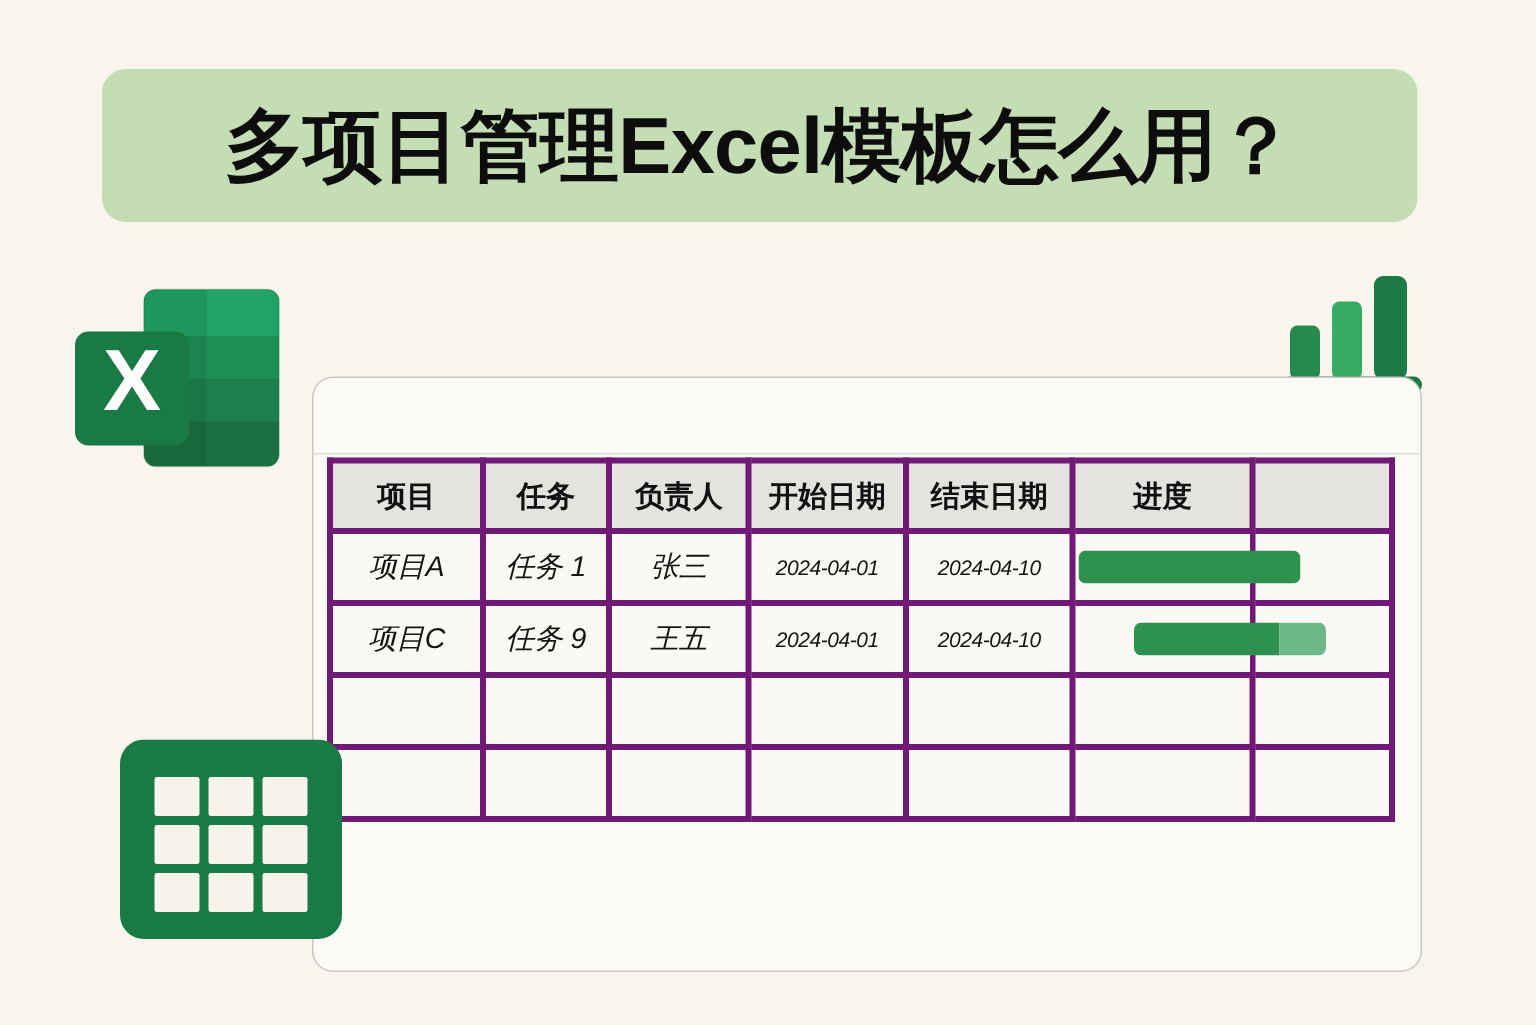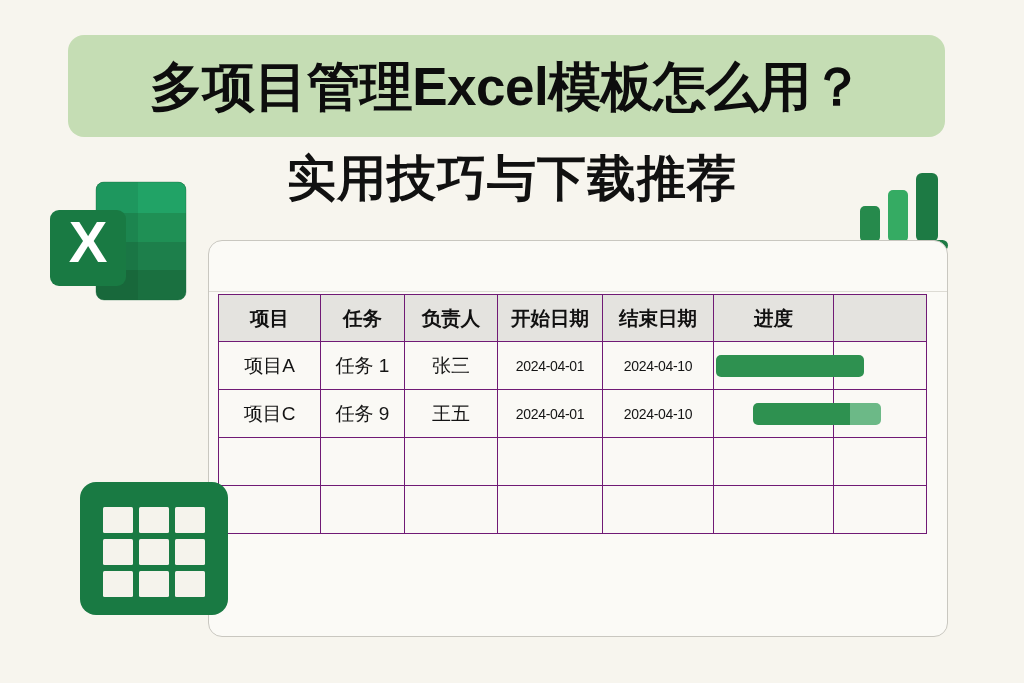--- a/index.html
+++ b/index.html
@@ -12,21 +12,21 @@
     height: 683px;
     overflow: hidden;
     background: #f7f5ee;
     font-family: "Liberation Sans", "DejaVu Sans", sans-serif;
     position: relative;
     -webkit-font-smoothing: antialiased;
   }
 
   .stage {
     position: absolute;
-    left: 0; top: 0;
+    left: 0; top: 11px;
     width: 1024px;
     height: 599px;
     background: #f7f5ee;
   }
 
   
   .title-banner {
     position: absolute;
     left: 68px;
     top: 35px;
@@ -122,41 +122,42 @@
     position: absolute;
     left: 218px;
     top: 294px;
     width: 708px;
     border-collapse: collapse;
     table-layout: fixed;
     z-index: 4;
   }
   .sheet-table th,
   .sheet-table td {
-    border: 1px solid #701a75;
+    border: 4px solid #701a75;
     padding: 0;
     margin: 0;
     text-align: center;
     vertical-align: middle;
     font-size: 19px;
     color: #141414;
     background: #faf9f5;
     height: 48px;
     box-sizing: border-box;
     overflow: visible;
   }
   .sheet-table thead th {
     background: #e4e3df;
     font-weight: 700;
     font-size: 19.5px;
     height: 47px;
     color: #111111;
   }
   .sheet-table tbody td {
     font-weight: 500;
+    font-style: italic;
   }
   .col-proj   { width: 102px; }
   .col-task   { width: 84px;  }
   .col-owner  { width: 93px;  }
   .col-start  { width: 105px; }
   .col-end    { width: 111px; }
   .col-prog   { width: 120px; }
   .col-blank  { width: 93px;  }
 
   td.cell-date { font-size: 14px; letter-spacing: -0.3px; }
@@ -188,21 +189,20 @@
 </style>
 </head>
 <body>
 
 <div class="stage">
 
   <div class="title-banner">
     <div class="title-text">多项目管理Excel模板怎么用？</div>
   </div>
 
-  <div class="subtitle">实用技巧与下载推荐</div>
 
   <div class="excel-logo">
     <svg viewBox="0 0 140 122" xmlns="http://www.w3.org/2000/svg">
       <defs>
         <clipPath id="sheetClip">
           <rect x="48" y="2" width="90" height="118" rx="8" ry="8"></rect>
         </clipPath>
       </defs>
       <g clip-path="url(#sheetClip)">
         <rect x="48" y="2" width="90" height="118" fill="#1a7040"></rect>

